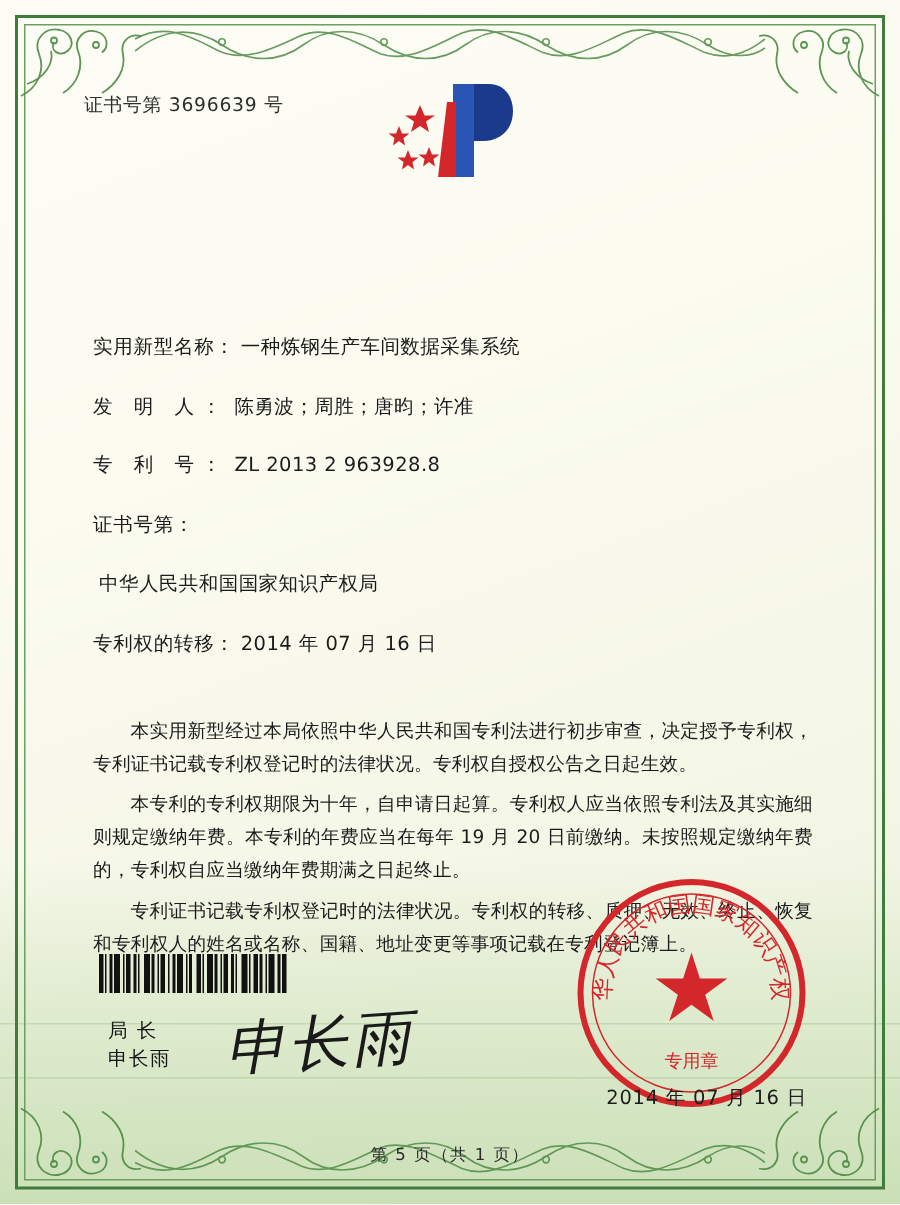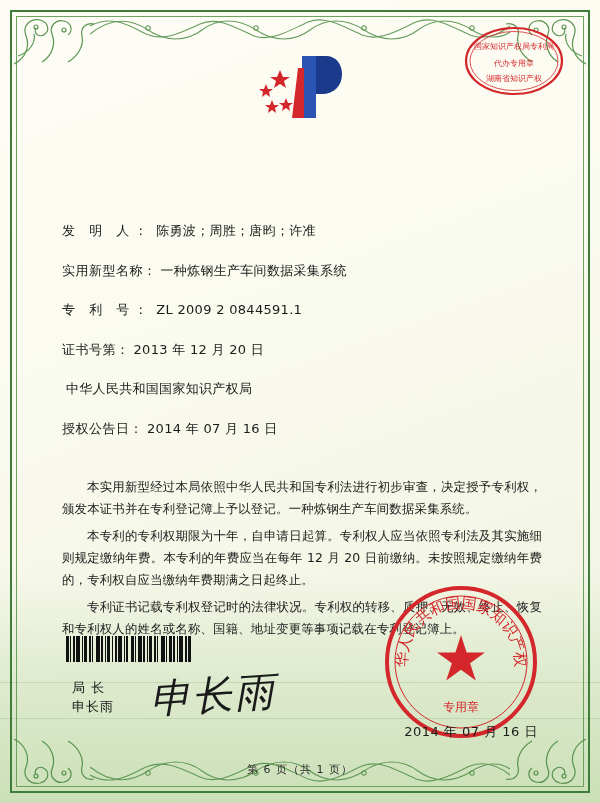--- a/index.html
+++ b/index.html
@@ -304,75 +304,66 @@
     <svg viewBox="0 0 420 30" fill="none" stroke="currentColor" stroke-width="1.1">
       <path d="M0 8 C20 24 40 24 58 12 C76 0 96 0 112 12 C128 24 148 24 166 12 C184 0 204 0 220 12 C236 24 256 24 274 12 C292 0 312 0 328 12 C344 24 364 24 382 12 C396 3 410 3 420 10"></path>
       <path d="M0 16 C22 28 40 16 56 8 C74 0 92 10 110 18 C128 26 146 14 164 6 C182 0 200 12 218 20 C236 27 254 15 272 7 C290 0 308 12 326 20 C344 27 362 15 380 7 C396 1 410 8 420 16"></path>
       <circle cx="58" cy="14" r="2.2"></circle>
         <circle cx="166" cy="14" r="2.2"></circle>
       <circle cx="274" cy="14" r="2.2"></circle>
         <circle cx="382" cy="14" r="2.2"></circle>
     </svg>
   </div>
 
+  <div class="cert-no">证书号第 3696639 号</div>
 
   <div class="logo">
     <svg viewBox="0 0 120 76">
       <path d="M62 8 L86 8 C96 8 102 16 102 26 C102 38 94 46 82 46 L76 46 L76 70 L62 70 Z" fill="#1b3a8c"></path>
       <path d="M62 8 L76 8 L76 70 L62 70 Z" fill="#2a55b5"></path>
       <path d="M58 20 L64 20 L64 70 L52 70 Z" fill="#d4272b"></path>
       <g fill="#d4272b">
         <polygon points="40,22 43,29 50,29 44,33 46,40 40,36 34,40 36,33 30,29 37,29"></polygon>
         <polygon points="26,36 28,41 33,41 29,44 30,49 26,46 22,49 23,44 19,41 24,41"></polygon>
         <polygon points="32,52 34,57 39,57 35,60 36,65 32,62 28,65 29,60 25,57 30,57"></polygon>
         <polygon points="46,50 48,55 53,55 49,58 50,63 46,60 42,63 43,58 39,55 44,55"></polygon>
       </g>
     </svg>
   </div>
 
-  <div class="stamp-top">
-    <svg viewBox="0 0 104 74">
-      <ellipse cx="52" cy="37" rx="48" ry="33" fill="none" stroke="#d4272b" stroke-width="2.2"></ellipse>
-      <ellipse cx="52" cy="37" rx="44" ry="29.5" fill="none" stroke="#d4272b" stroke-width="0.8"></ellipse>
-      <text x="52" y="25" text-anchor="middle" font-size="8" fill="#d4272b" font-family="'DejaVu Sans',sans-serif">国家知识产权局专利局</text>
-      <text x="52" y="42" text-anchor="middle" font-size="8" fill="#d4272b" font-family="'DejaVu Sans',sans-serif">代办专用章</text>
-      <text x="52" y="57" text-anchor="middle" font-size="8" fill="#d4272b" font-family="'DejaVu Sans',sans-serif">湖南省知识产权</text>
-    </svg>
-  </div>
 
 
   <div class="fields">
+    <div class="field-row">
+      <span class="field-label">实用新型名称：</span>
+      <span class="field-value">一种炼钢生产车间数据采集系统</span>
+    </div>
     <div class="field-row spaced">
       <span class="field-label">发 明 人：</span>
       <span class="field-value">陈勇波；周胜；唐昀；许准</span>
     </div>
-    <div class="field-row">
-      <span class="field-label">实用新型名称：</span>
-      <span class="field-value">一种炼钢生产车间数据采集系统</span>
-    </div>
     <div class="field-row spaced">
       <span class="field-label">专 利 号：</span>
-      <span class="field-value">ZL 2009 2 0844591.1</span>
+      <span class="field-value">ZL 2013 2 963928.8</span>
     </div>
     <div class="field-row">
       <span class="field-label">证书号第：</span>
-      <span class="field-value">2013 年 12 月 20 日</span>
     </div>
     <div class="field-row spaced">
       <span class="field-value">中华人民共和国国家知识产权局</span>
     </div>
     <div class="field-row">
-      <span class="field-label">授权公告日：</span>
+      <span class="field-label">专利权的转移：</span>
       <span class="field-value">2014 年 07 月 16 日</span>
     </div>
   </div>
 
   <div class="body-text">
-    <p>本实用新型经过本局依照中华人民共和国专利法进行初步审查，决定授予专利权，颁发本证书并在专利登记簿上予以登记。一种炼钢生产车间数据采集系统。</p>
-    <p>本专利的专利权期限为十年，自申请日起算。专利权人应当依照专利法及其实施细则规定缴纳年费。本专利的年费应当在每年 12 月 20 日前缴纳。未按照规定缴纳年费的，专利权自应当缴纳年费期满之日起终止。</p>
+    <p>本实用新型经过本局依照中华人民共和国专利法进行初步审查，决定授予专利权，专利证书记载专利权登记时的法律状况。专利权自授权公告之日起生效。</p>
+    <p>本专利的专利权期限为十年，自申请日起算。专利权人应当依照专利法及其实施细则规定缴纳年费。本专利的年费应当在每年 19 月 20 日前缴纳。未按照规定缴纳年费的，专利权自应当缴纳年费期满之日起终止。</p>
     <p>专利证书记载专利权登记时的法律状况。专利权的转移、质押、无效、终止、恢复和专利权人的姓名或名称、国籍、地址变更等事项记载在专利登记簿上。</p>
   </div>
 
   <div class="barcode">
     <i style="width:3px"></i>
       <i style="width:1px;background:transparent"></i>
     <i style="width:1px"></i>
       <i style="width:2px;background:transparent"></i>
     <i style="width:2px"></i>
       <i style="width:1px;background:transparent"></i>
@@ -451,15 +442,15 @@
       <text fill="#d4272b" font-size="15" font-family="'DejaVu Sans',sans-serif">
         <textPath href="#sealArc" startOffset="50%" text-anchor="middle">中华人民共和国国家知识产权局</textPath>
       </text>
       <polygon points="79,52 84.6,69.4 102.9,69.4 88.1,80.2 93.8,97.6 79,86.8 64.2,97.6 69.9,80.2 55.1,69.4 73.4,69.4" fill="#d4272b"></polygon>
       <text x="79" y="128" text-anchor="middle" fill="#d4272b" font-size="12" font-family="'DejaVu Sans',sans-serif">专用章</text>
     </svg>
   </div>
 
   <div class="seal-date">2014 年 07 月 16 日</div>
 
-  <div class="footer">第 6 页（共 1 页）</div>
+  <div class="footer">第 5 页（共 1 页）</div>
 
 </div>
 
 </body></html>

